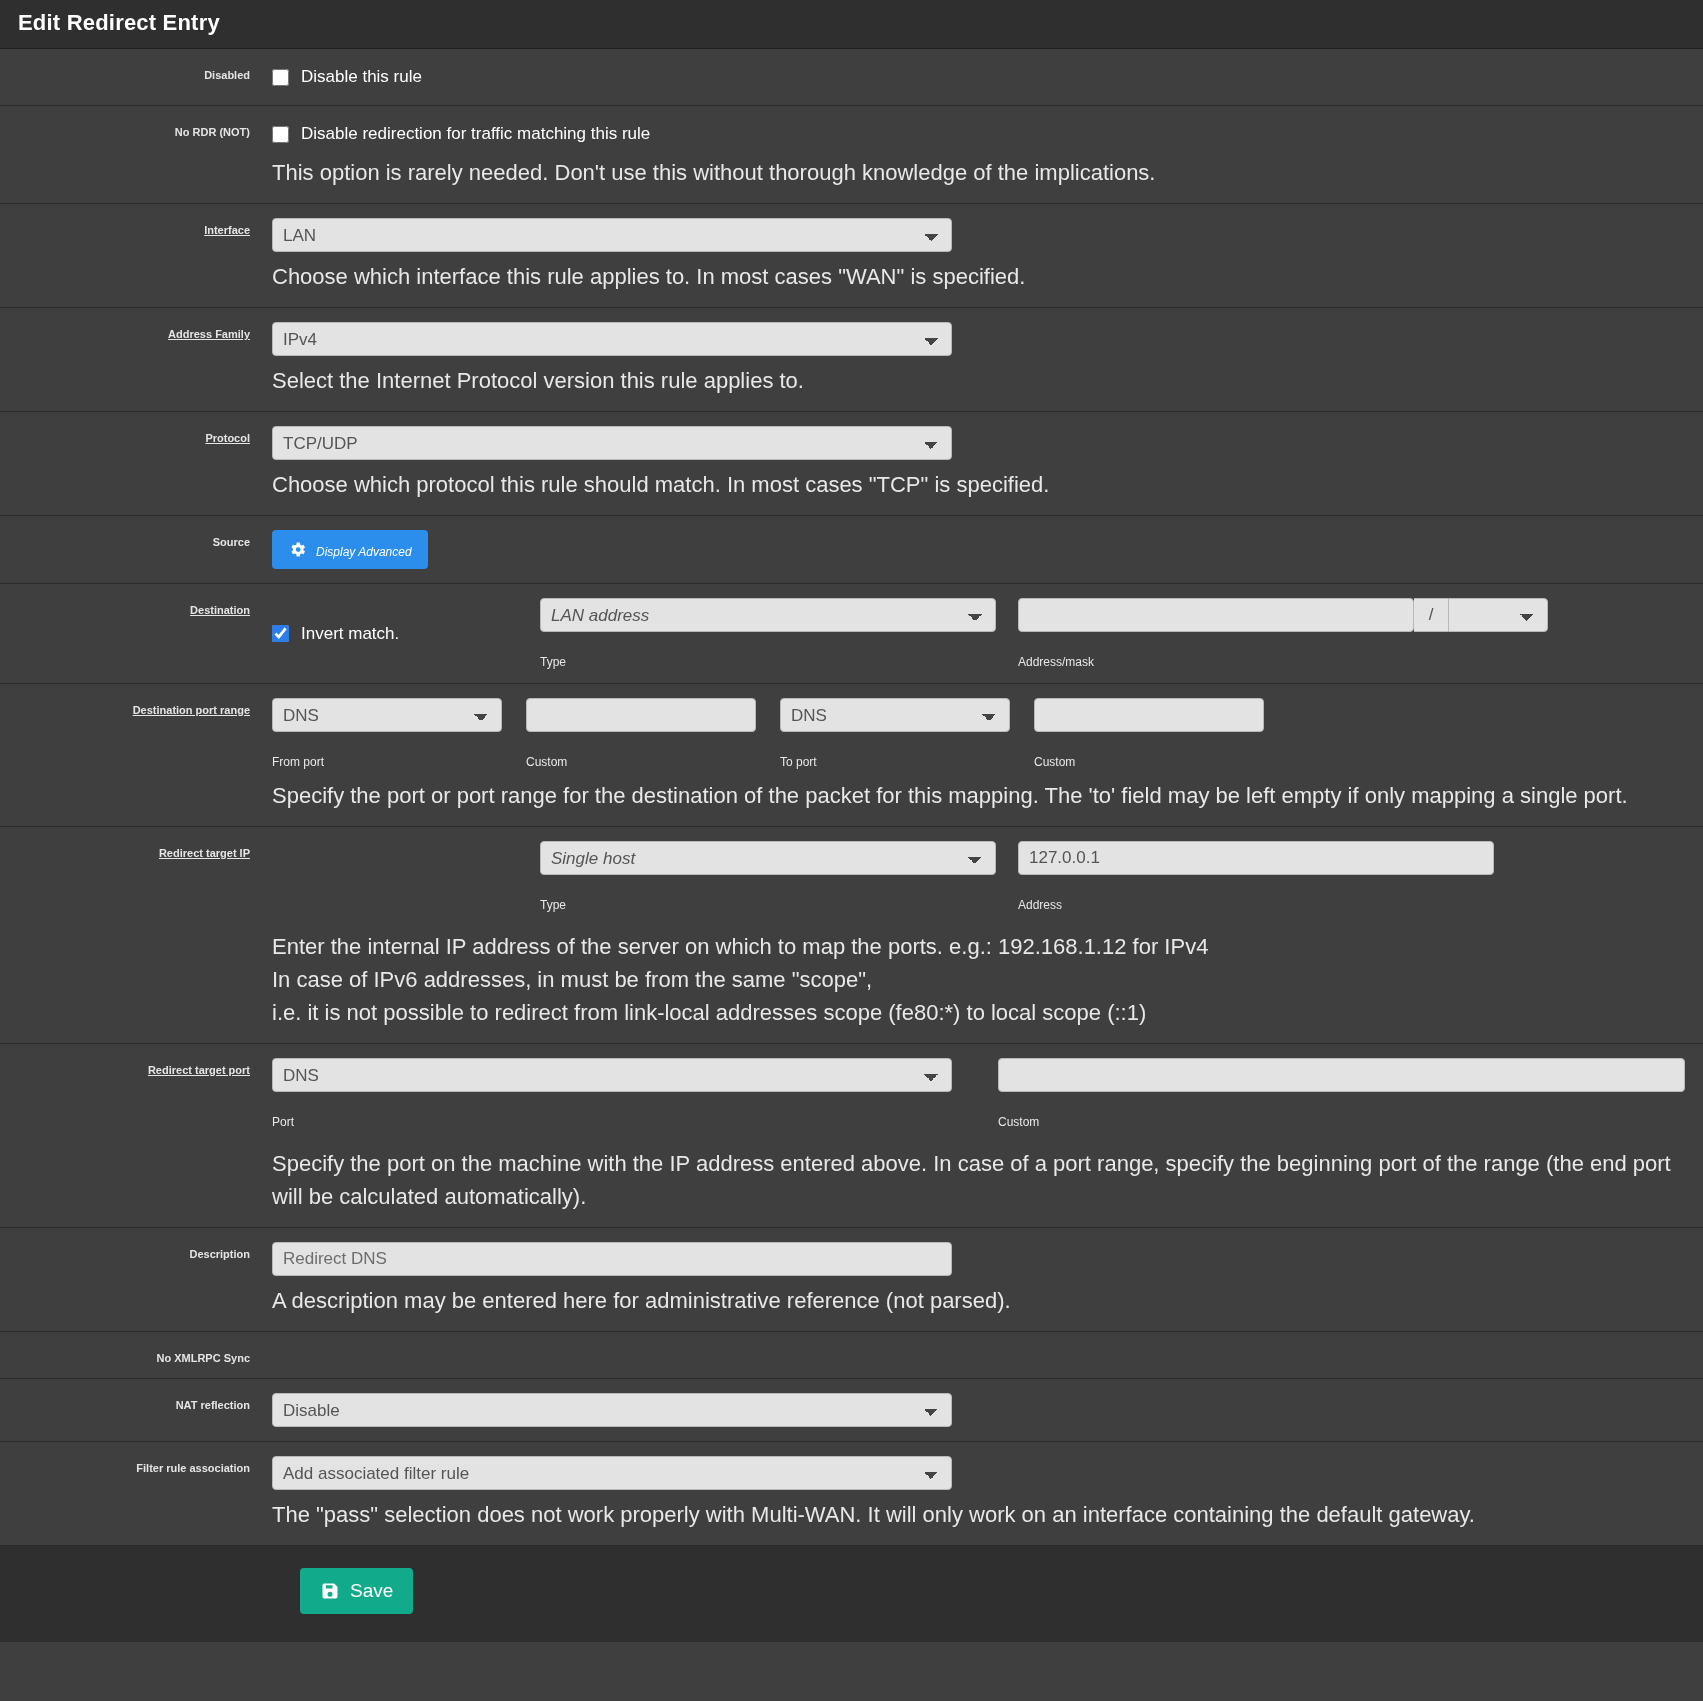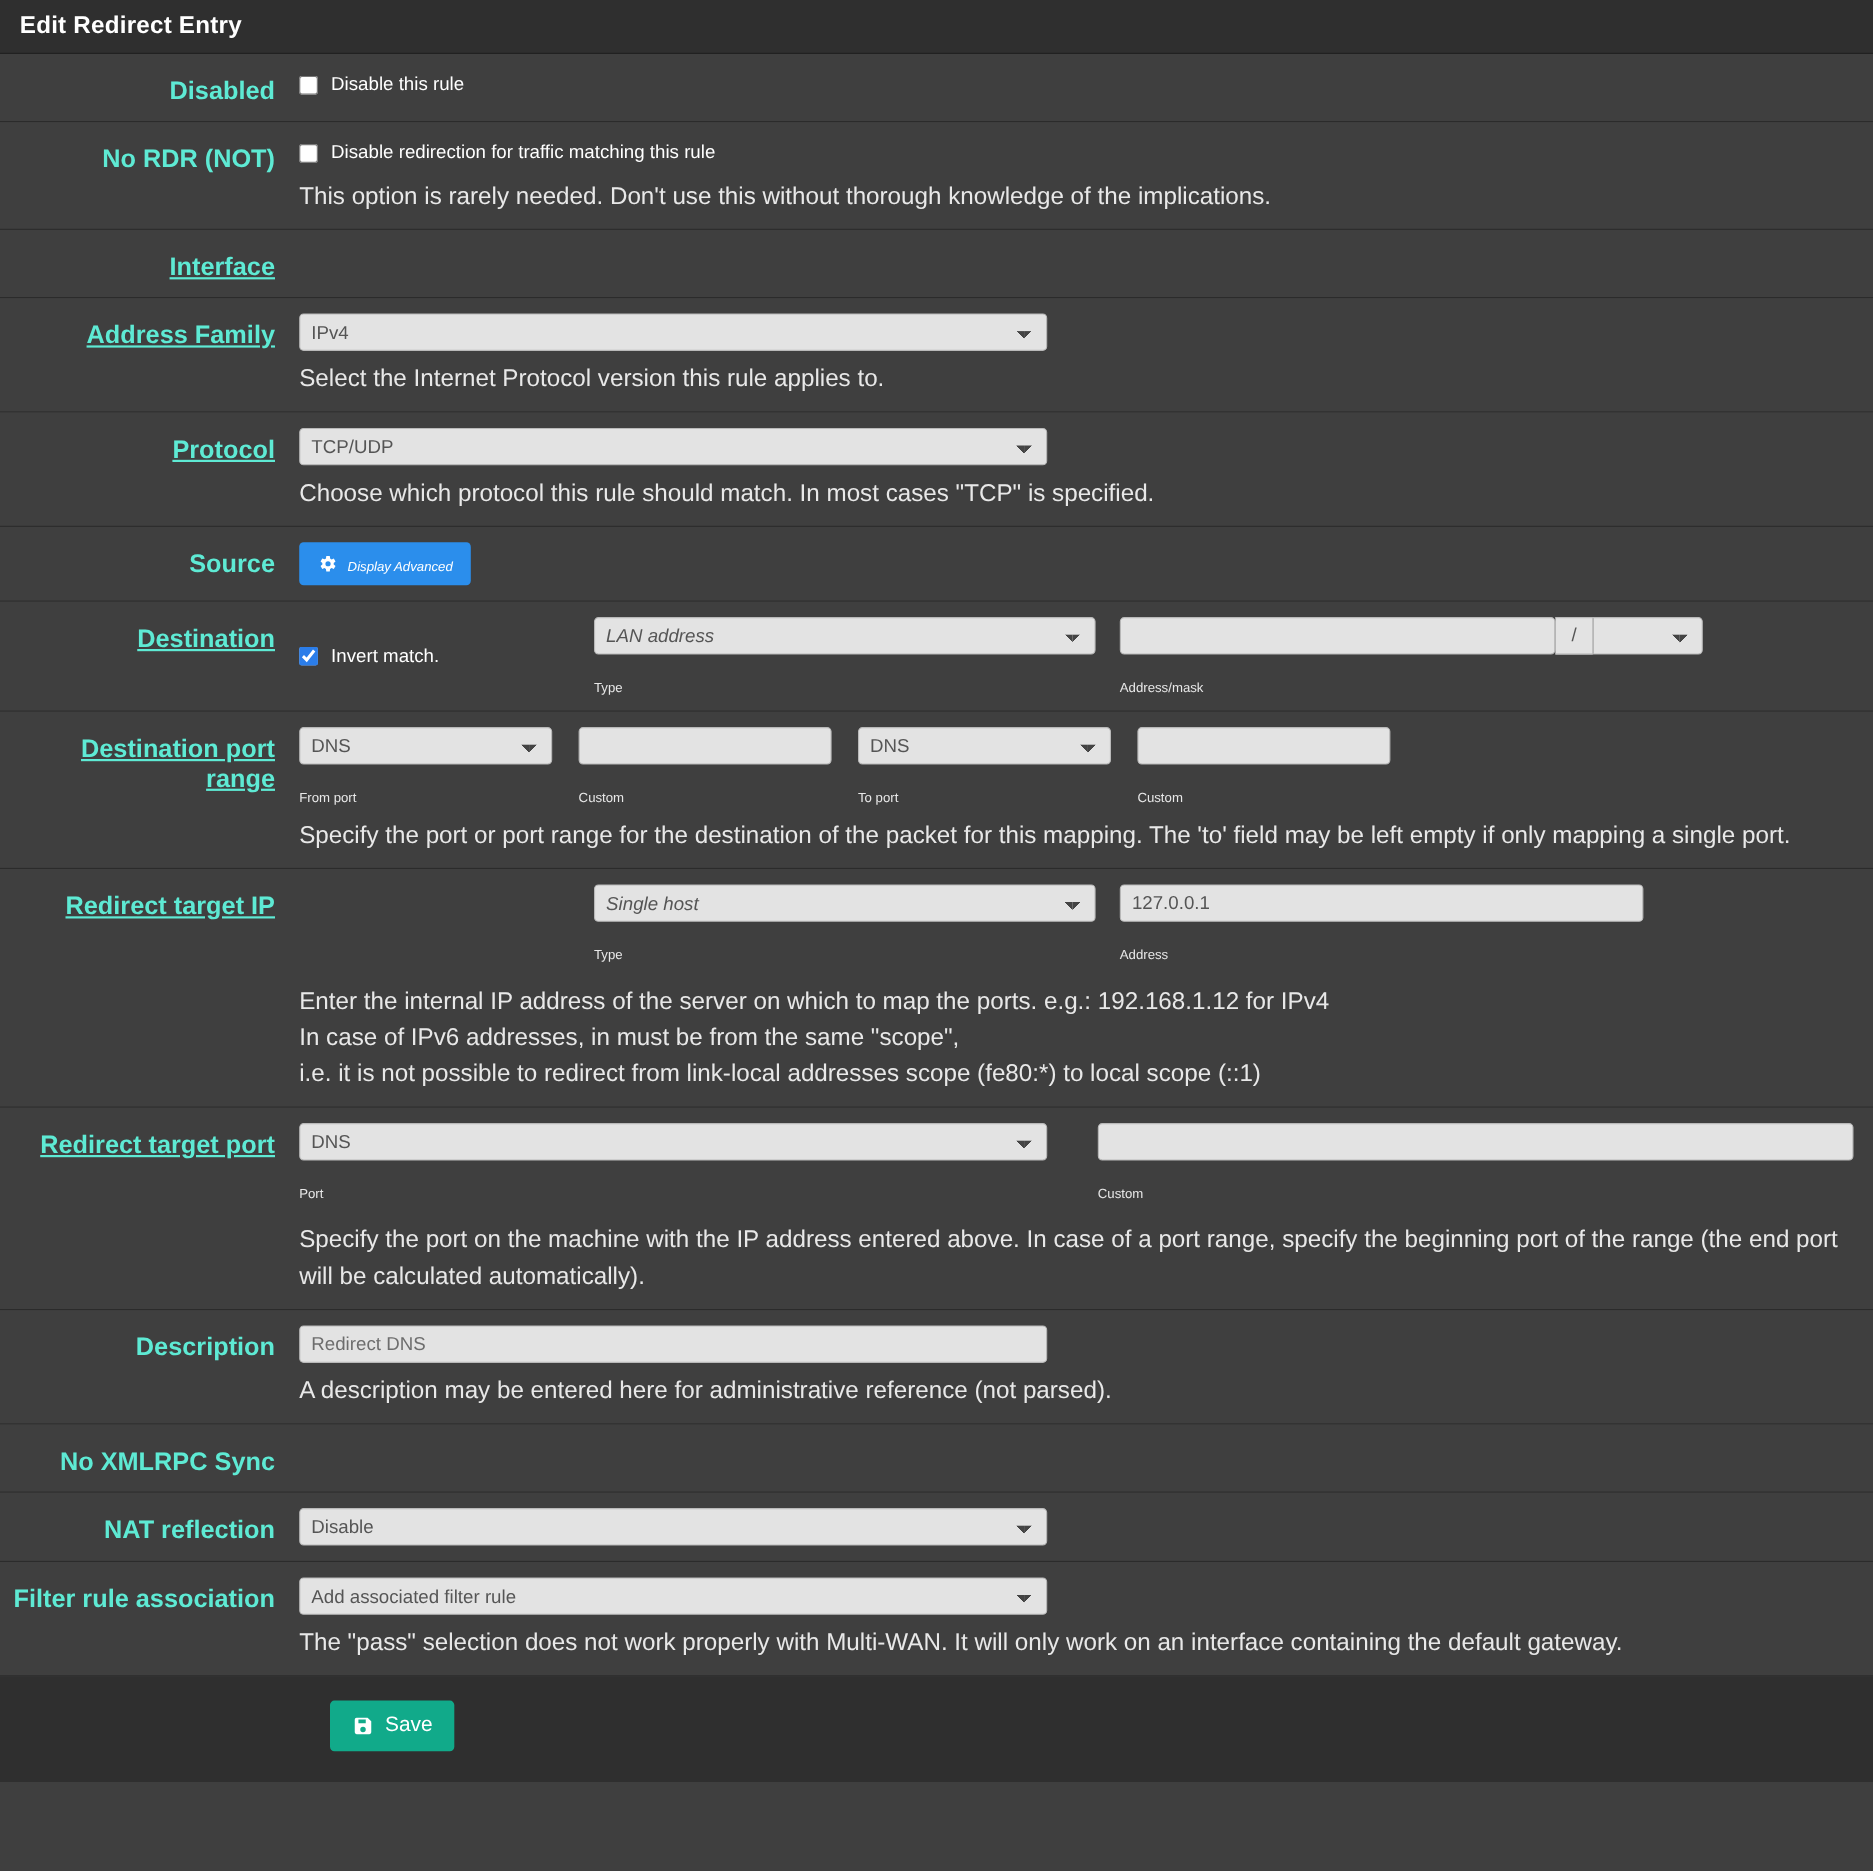--- a/index.html
+++ b/index.html
@@ -25,23 +25,23 @@
     border-bottom: 1px solid #2b2b2b;
     padding: 14px 0 14px 0;
     background: #3f3f3f;
   }
 
   .label-col {
     width: 272px;
     min-width: 272px;
     text-align: right;
     padding: 6px 22px 0 10px;
-    font-size: 23px;
+    font-size: 11px;
     font-weight: bold;
-    color: #5eead4;
+    color: #e5e5e5;
   }
   .label-col .link {
     text-decoration: underline;
     cursor: pointer;
   }
   .field-col {
     flex: 1;
     padding-right: 18px;
   }
 
@@ -208,20 +208,26 @@
         <span>Disable redirection for traffic matching this rule</span>
       </label>
       <div class="help">This option is rarely needed. Don't use this without thorough knowledge of the implications.</div>
     </div>
   </div>
 
   <div class="row">
     <div class="label-col">
       <span class="link">Interface</span>
     </div>
+    <div class="field-col">
+      <select class="w-sel-main">
+        <option>LAN</option>
+      </select>
+      <div class="help">Choose which interface this rule applies to. In most cases "WAN" is specified.</div>
+    </div>
   </div>
 
   <div class="row">
     <div class="label-col">
       <span class="link">Address Family</span>
     </div>
     <div class="field-col">
       <select class="w-sel-main">
         <option>IPv4</option>
       </select>

